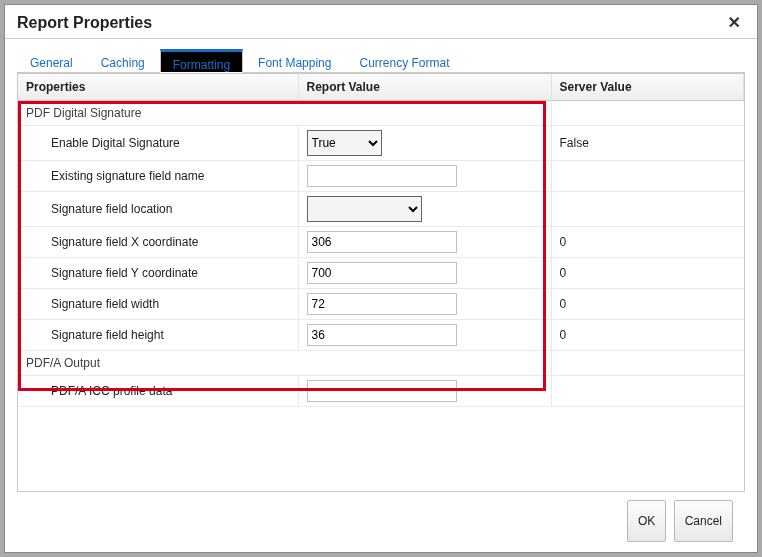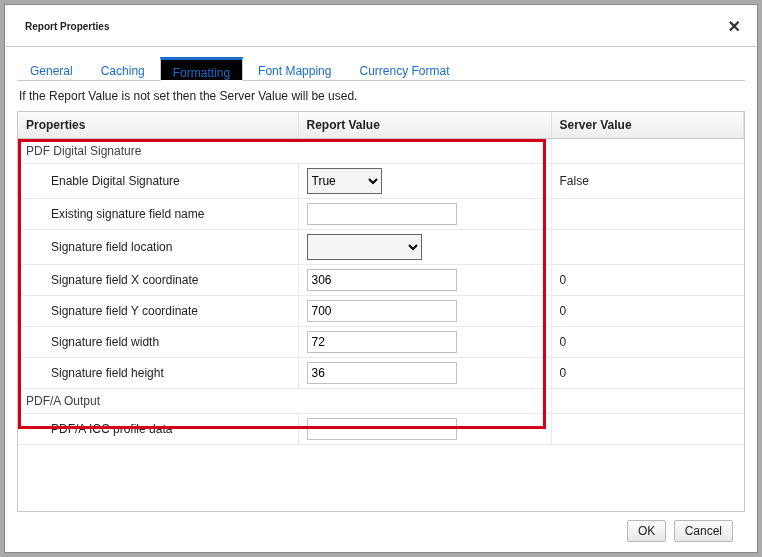--- a/index.html
+++ b/index.html
@@ -20,23 +20,23 @@
     flex-direction: column;
   }
   .titlebar {
     display: flex;
     align-items: center;
     justify-content: space-between;
     padding: 8px 12px 6px 12px;
     border-bottom: 1px solid #ccc;
   }
   .titlebar h1 {
-    font-size: 10px;
+    font-size: 16px;
     font-weight: bold;
-    margin: 8px;
+    margin: 0;
     color: #222;
   }
   .close-x {
     font-size: 16px;
     font-weight: bold;
     cursor: pointer;
     color: #333;
     padding: 0 4px;
   }
   .body-area {
@@ -148,21 +148,21 @@
     pointer-events: none;
     z-index: 5;
   }
   .buttonbar {
     padding: 8px 12px 10px 12px;
     text-align: right;
   }
   .btn {
     display: inline-block;
     min-width: 28px;
-    padding: 3px 10px;
+    padding: 13px 10px;
     background: linear-gradient(#fcfcfc,#e9e9e9);
     border: 1px solid #b8b8b8;
     border-radius: 2px;
     font-size: 12px;
     color: #222;
     cursor: pointer;
     margin-left: 4px;
   }
   .col-prop { width: 280px; }
   .col-rep  { width: 253px; }
@@ -181,21 +181,20 @@
   <div class="body-area">
 
     <div class="tabstrip">
       <div class="tab">General</div>
       <div class="tab">Caching</div>
       <div class="tab active">Formatting</div>
       <div class="tab">Font Mapping</div>
       <div class="tab">Currency Format</div>
     </div>
 
-    <div class="hint">If the Report Value is not set then the Server Value will be used.</div>
 
     <div class="grid-wrap">
 
       <table class="grid">
         <colgroup>
           <col class="col-prop">
             <col class="col-rep">
             <col class="col-serv">
         </colgroup>
         <thead>

